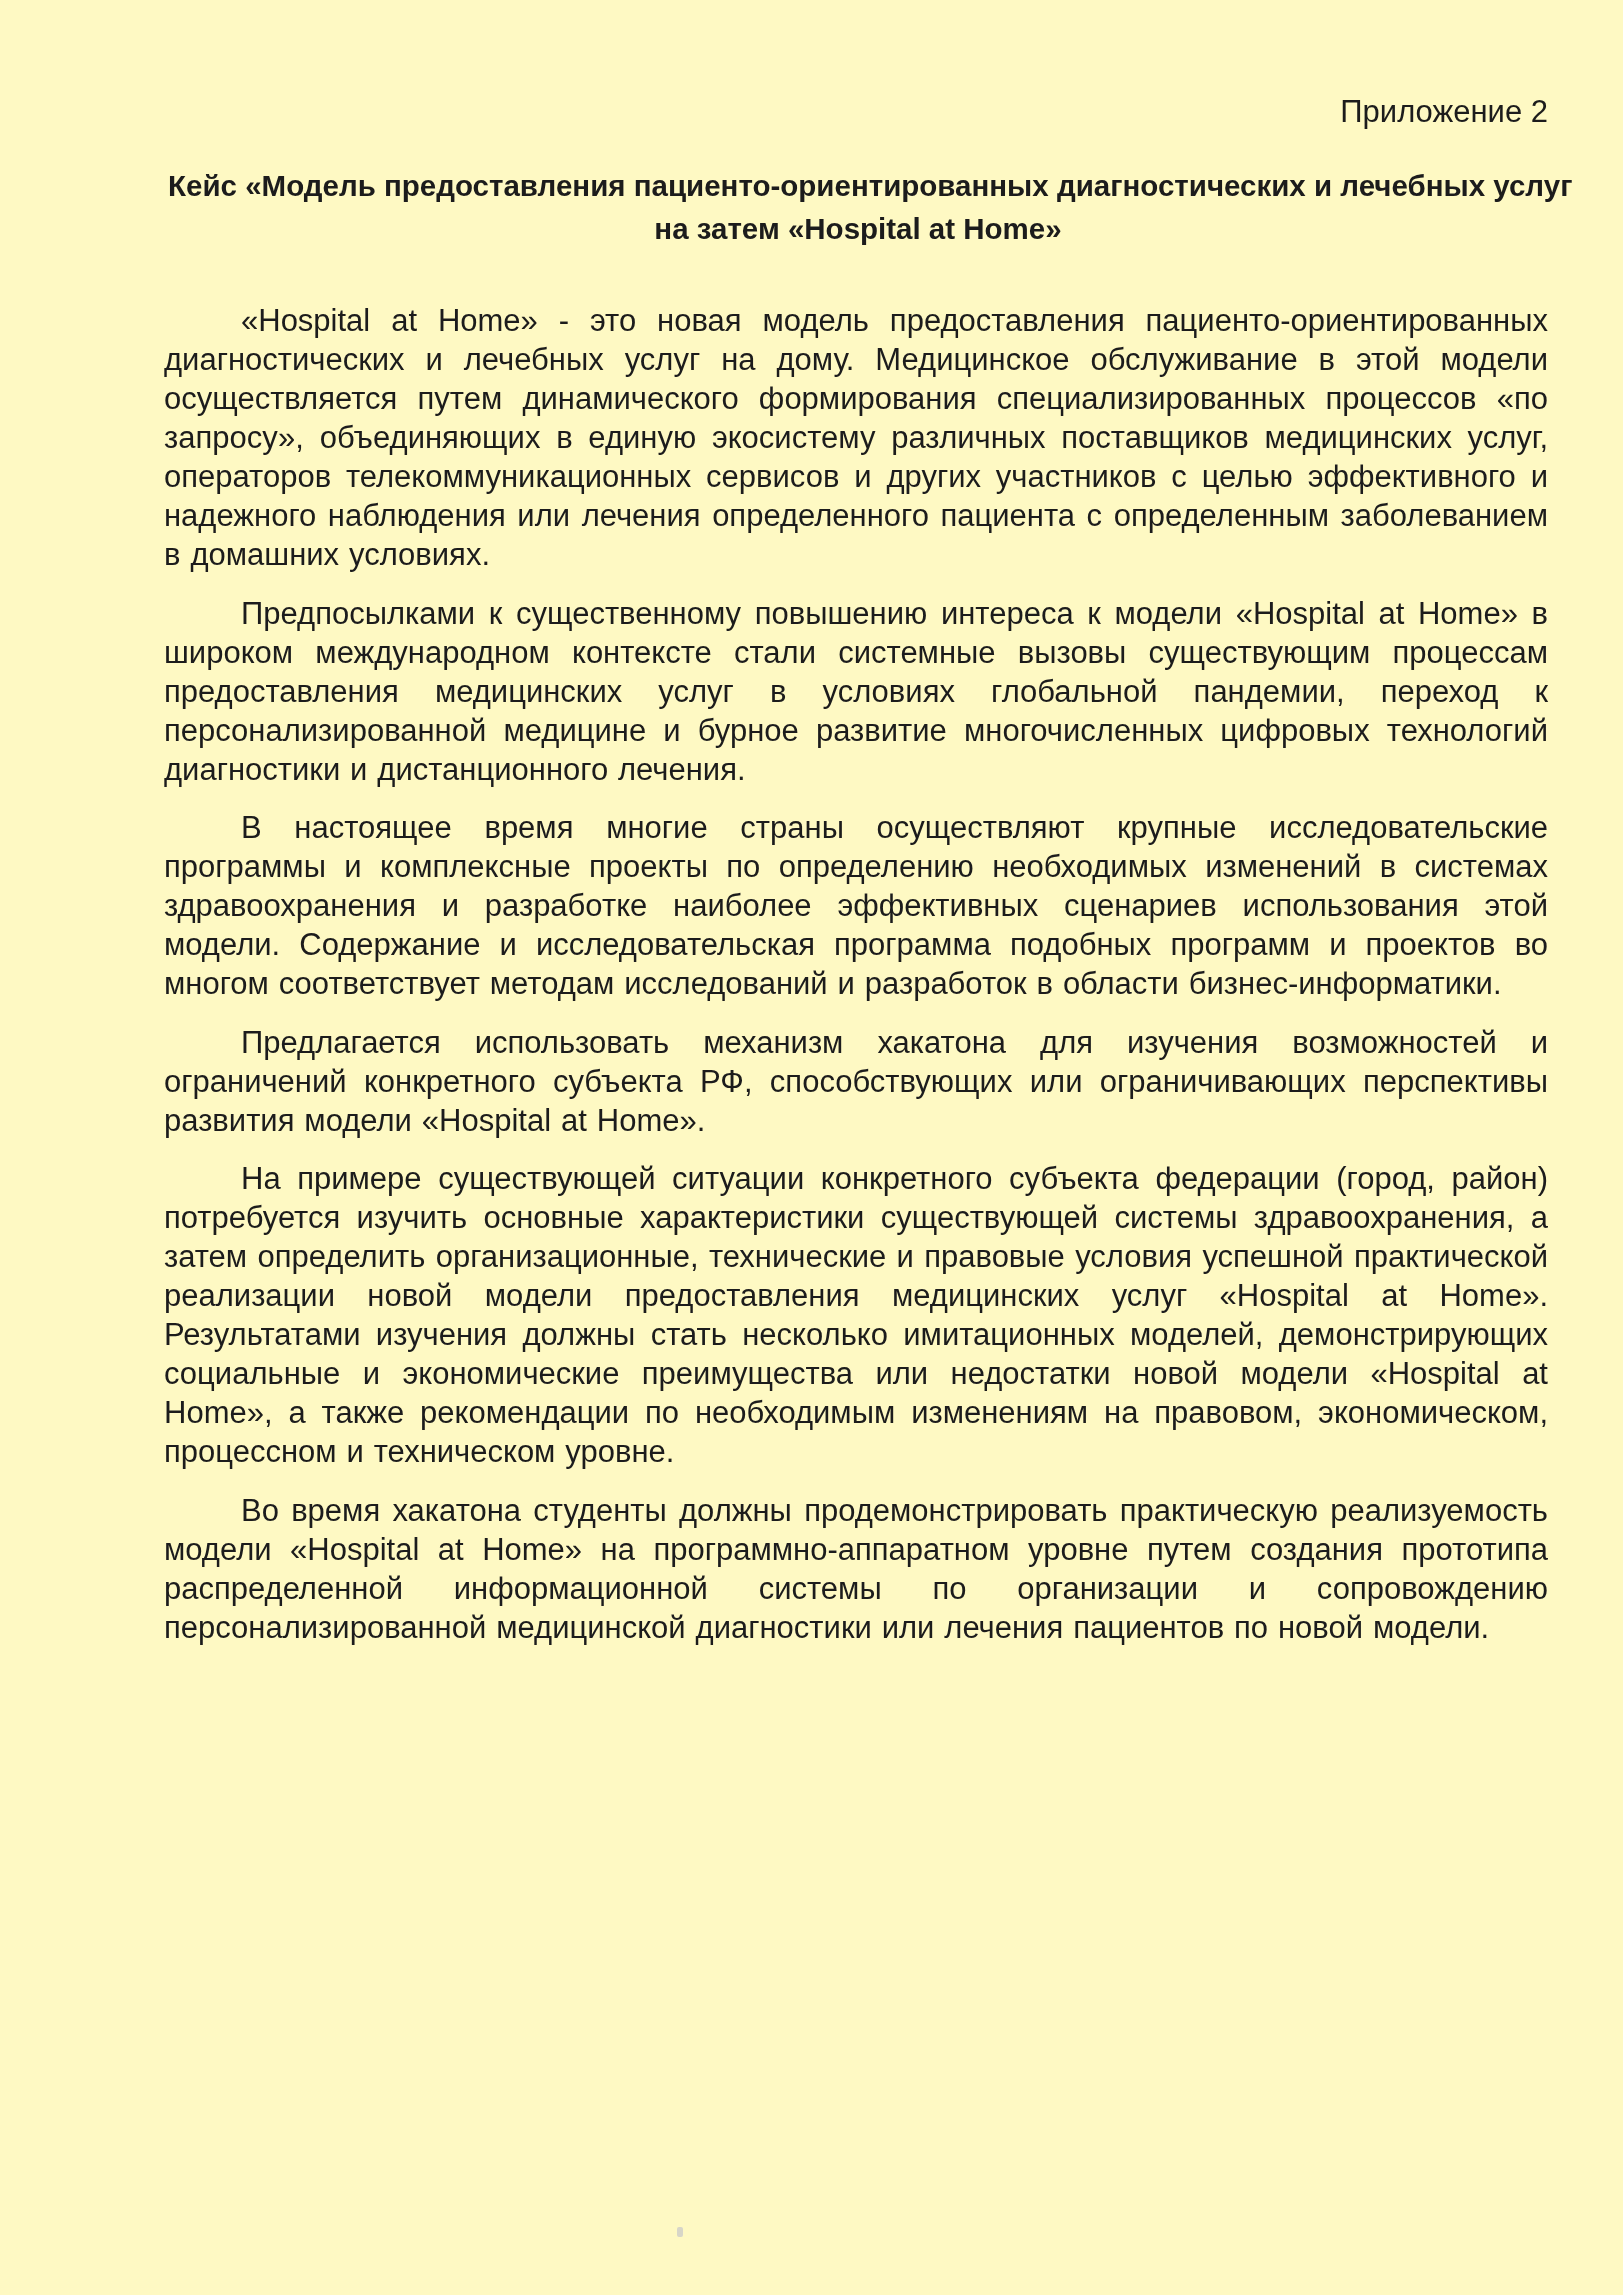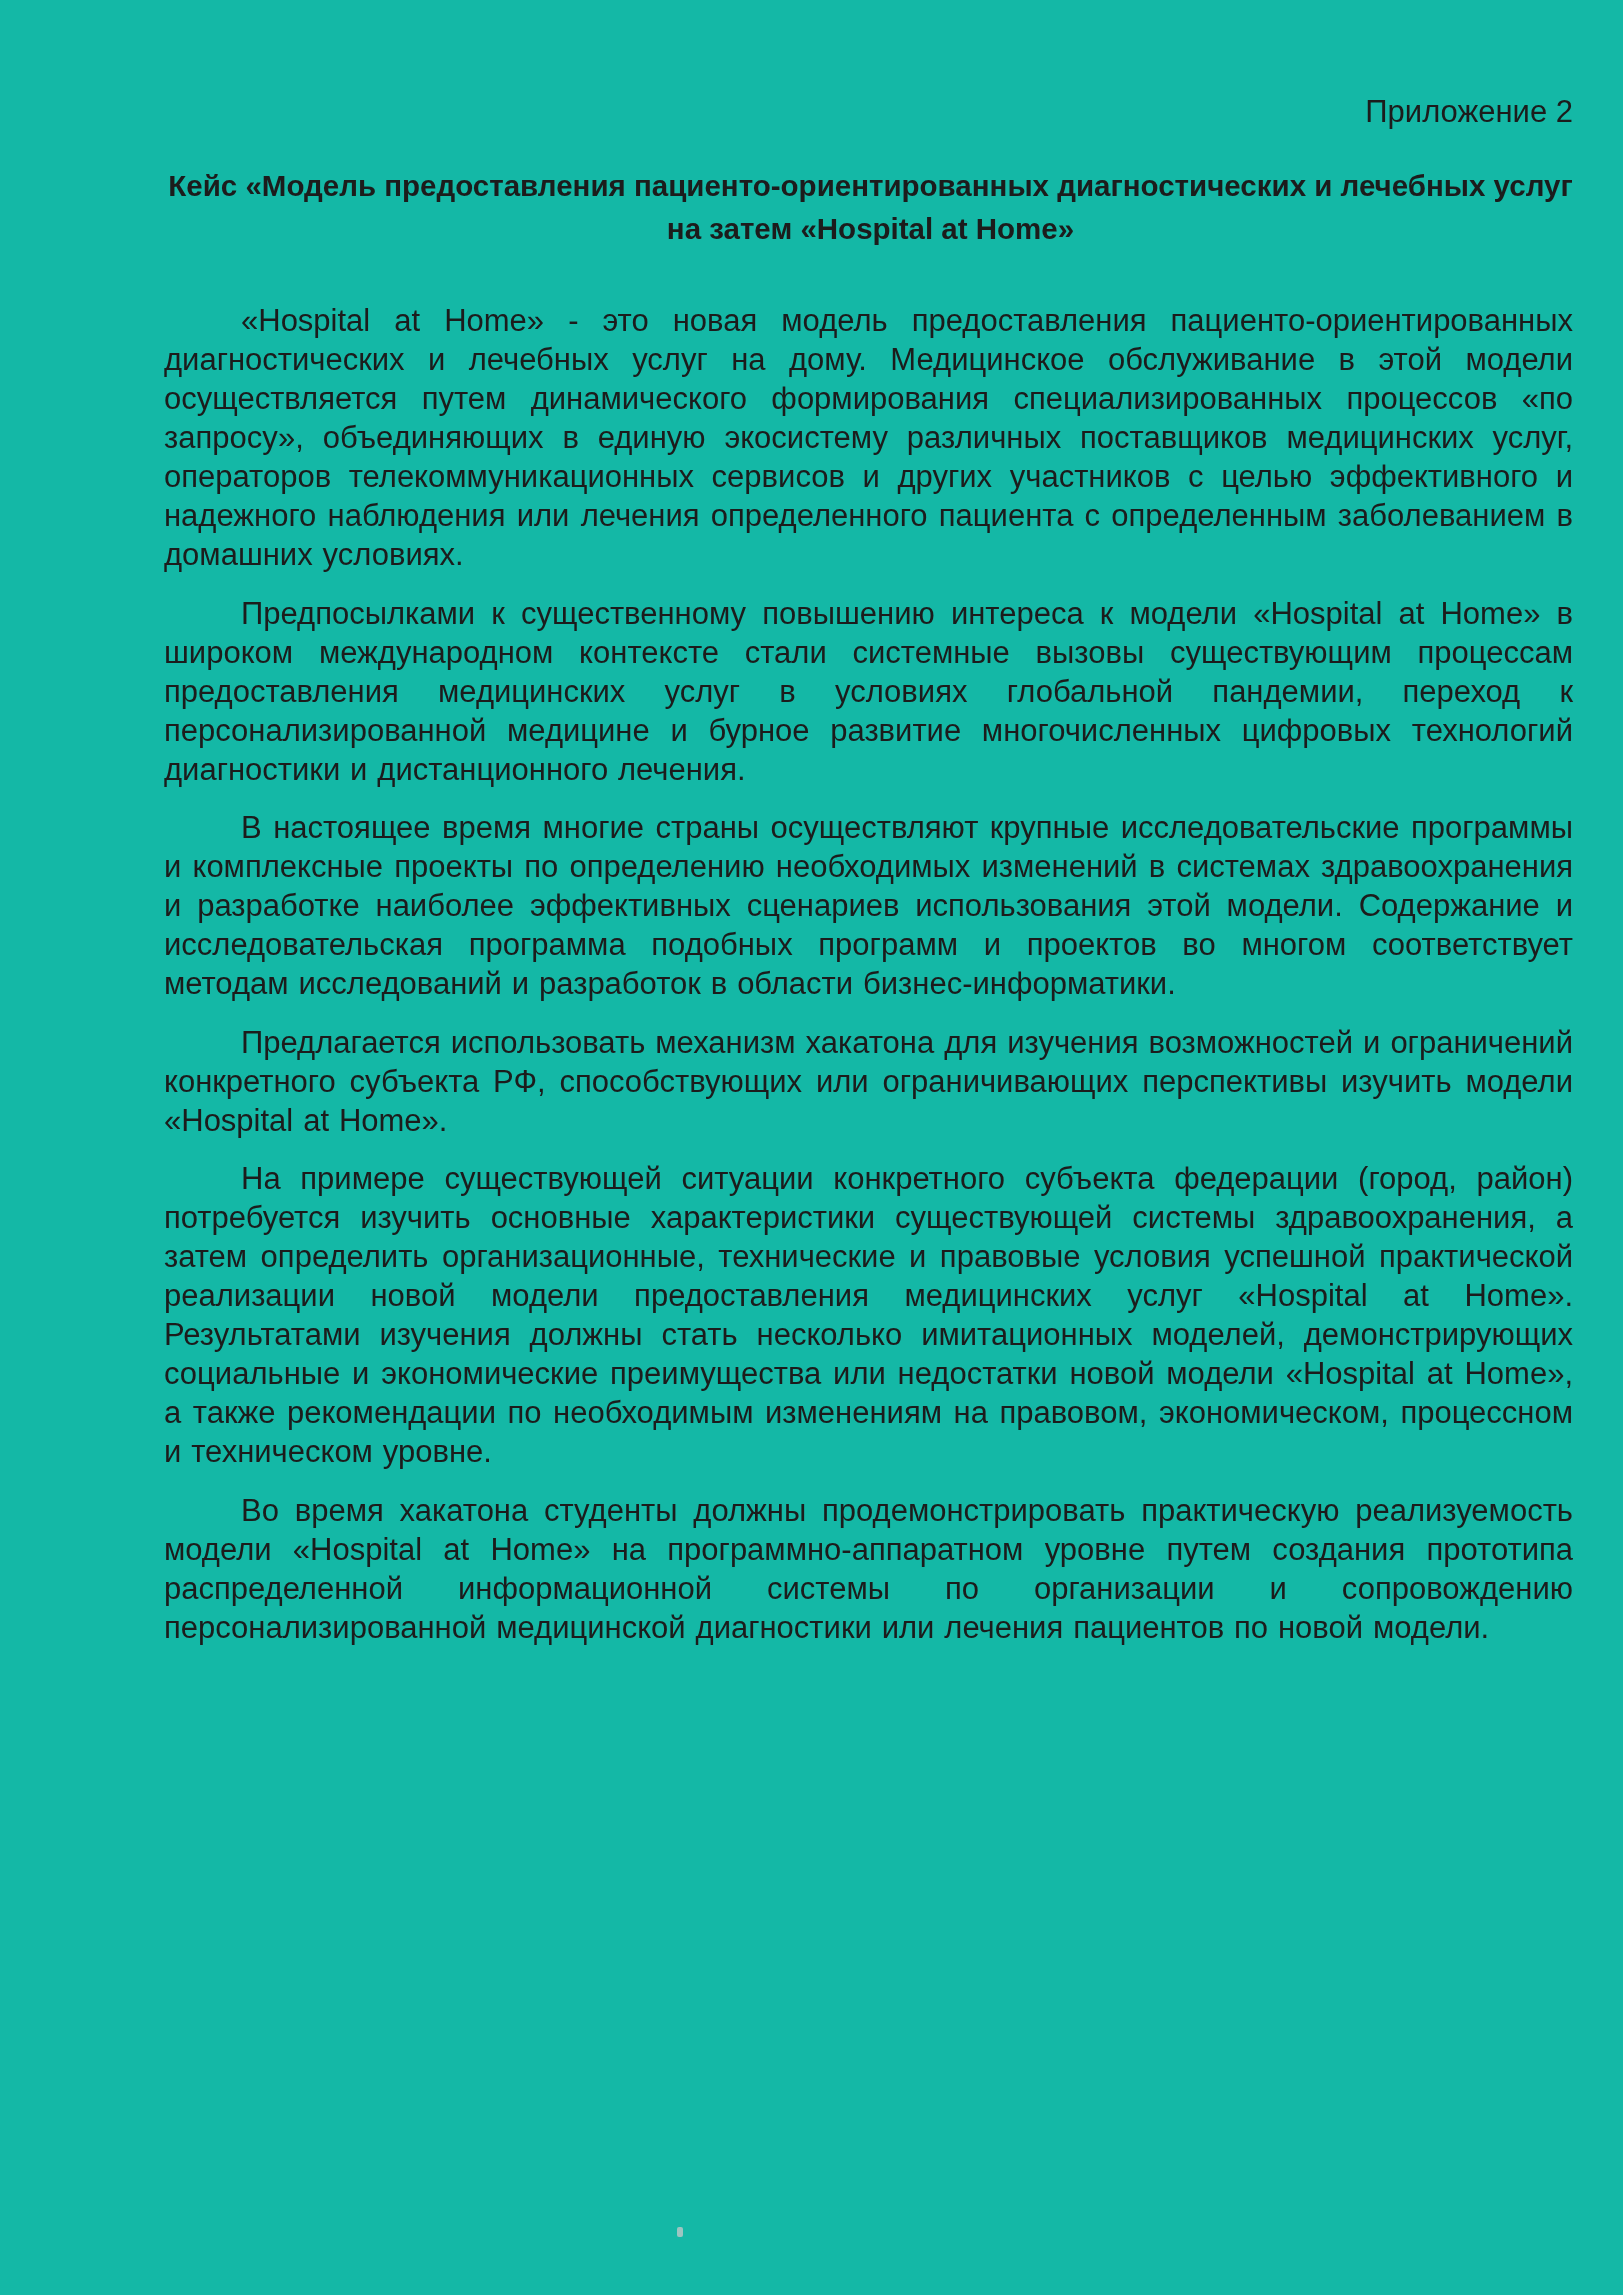--- a/index.html
+++ b/index.html
@@ -4,26 +4,26 @@
 <style>
   html, body {
     margin: 0;
     padding: 0;
     background: #ffffff;
   }
   .page {
     position: relative;
     width: 1623px;
     height: 2295px;
-    background: #14b8a6;
+    background: #fef9c3;
     color: #1c1c1c;
     font-family: "Liberation Sans", sans-serif;
     overflow: hidden;
     box-sizing: border-box;
-    padding: 92px 50px 0 164px;
+    padding: 92px 75px 0 164px;
   }
   .annex {
     text-align: right;
     font-size: 31px;
     line-height: 39px;
     margin: 0 0 33px 0;
   }
   .doc-title {
     text-align: center;
     font-weight: bold;
@@ -63,21 +63,21 @@
 
   <div class="doc-title">
     <span class="t-line">Кейс «Модель предоставления пациенто-ориентированных диагностических и лечебных услуг</span>
     <span class="t-line">на затем «Hospital at Home»</span>
   </div>
 
   <div class="body-text">
     <p>«Hospital at Home» - это новая модель предоставления пациенто-ориентированных диагностических и лечебных услуг на дому. Медицинское обслуживание в этой модели осуществляется путем динамического формирования специализированных процессов «по запросу», объединяющих в единую экосистему различных поставщиков медицинских услуг, операторов телекоммуникационных сервисов и других участников с целью эффективного и надежного наблюдения или лечения определенного пациента с определенным заболеванием в домашних условиях.</p>
     <p>Предпосылками к существенному повышению интереса к модели «Hospital at Home» в широком международном контексте стали системные вызовы существующим процессам предоставления медицинских услуг в условиях глобальной пандемии, переход к персонализированной медицине и бурное развитие многочисленных цифровых технологий диагностики и дистанционного лечения.</p>
     <p>В настоящее время многие страны осуществляют крупные исследовательские программы и комплексные проекты по определению необходимых изменений в системах здравоохранения и разработке наиболее эффективных сценариев использования этой модели. Содержание и исследовательская программа подобных программ и проектов во многом соответствует методам исследований и разработок в области бизнес-информатики.</p>
-    <p>Предлагается использовать механизм хакатона для изучения возможностей и ограничений конкретного субъекта РФ, способствующих или ограничивающих перспективы изучить модели «Hospital at Home».</p>
+    <p>Предлагается использовать механизм хакатона для изучения возможностей и ограничений конкретного субъекта РФ, способствующих или ограничивающих перспективы развития модели «Hospital at Home».</p>
     <p>На примере существующей ситуации конкретного субъекта федерации (город, район) потребуется изучить основные характеристики существующей системы здравоохранения, а затем определить организационные, технические и правовые условия успешной практической реализации новой модели предоставления медицинских услуг «Hospital at Home». Результатами изучения должны стать несколько имитационных моделей, демонстрирующих социальные и экономические преимущества или недостатки новой модели «Hospital at Home», а также рекомендации по необходимым изменениям на правовом, экономическом, процессном и техническом уровне.</p>
     <p>Во время хакатона студенты должны продемонстрировать практическую реализуемость модели «Hospital at Home» на программно-аппаратном уровне путем создания прототипа распределенной информационной системы по организации и сопровождению персонализированной медицинской диагностики или лечения пациентов по новой модели.</p>
   </div>
 
   <div class="scan-dot"></div>
 
 </div>
 
 
 </body></html>

